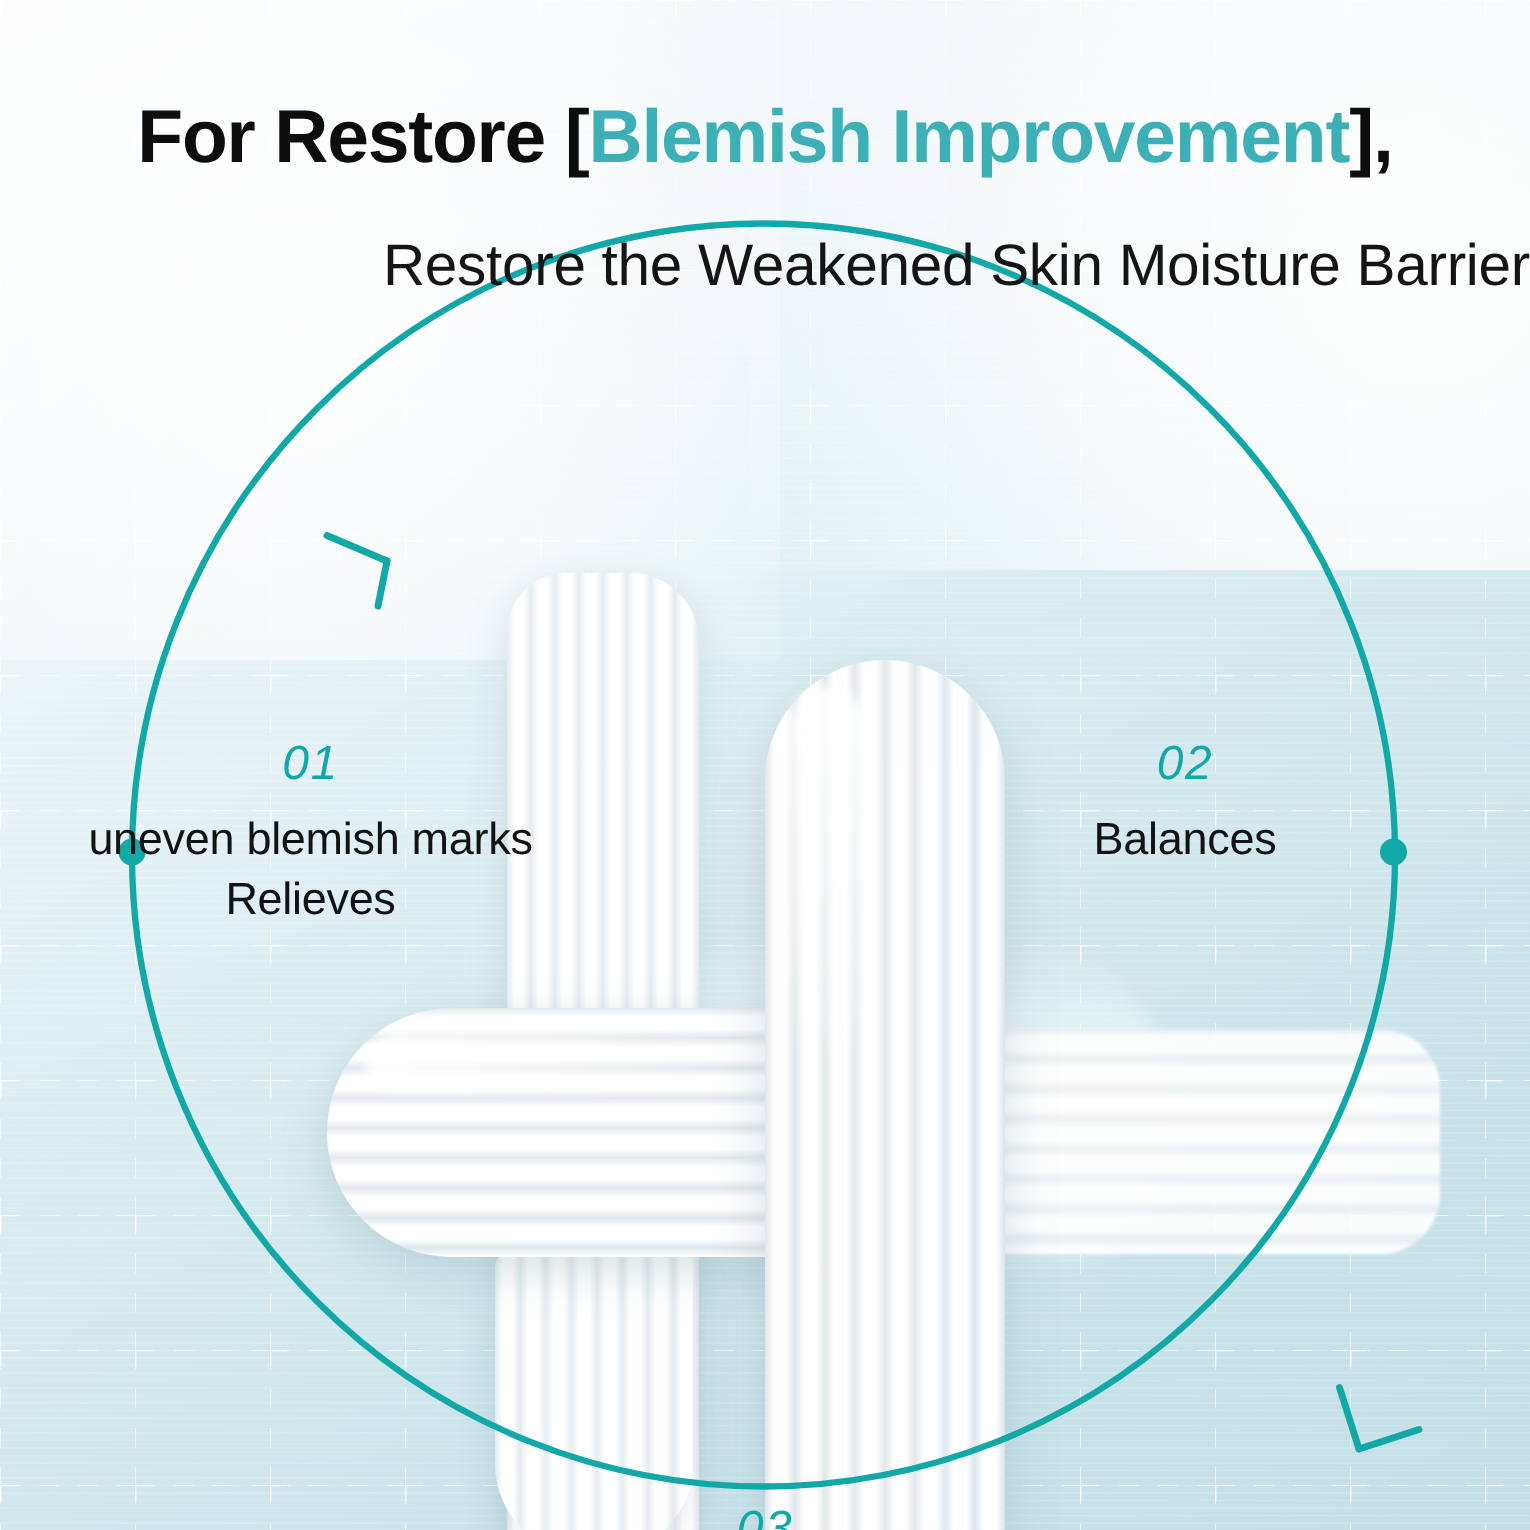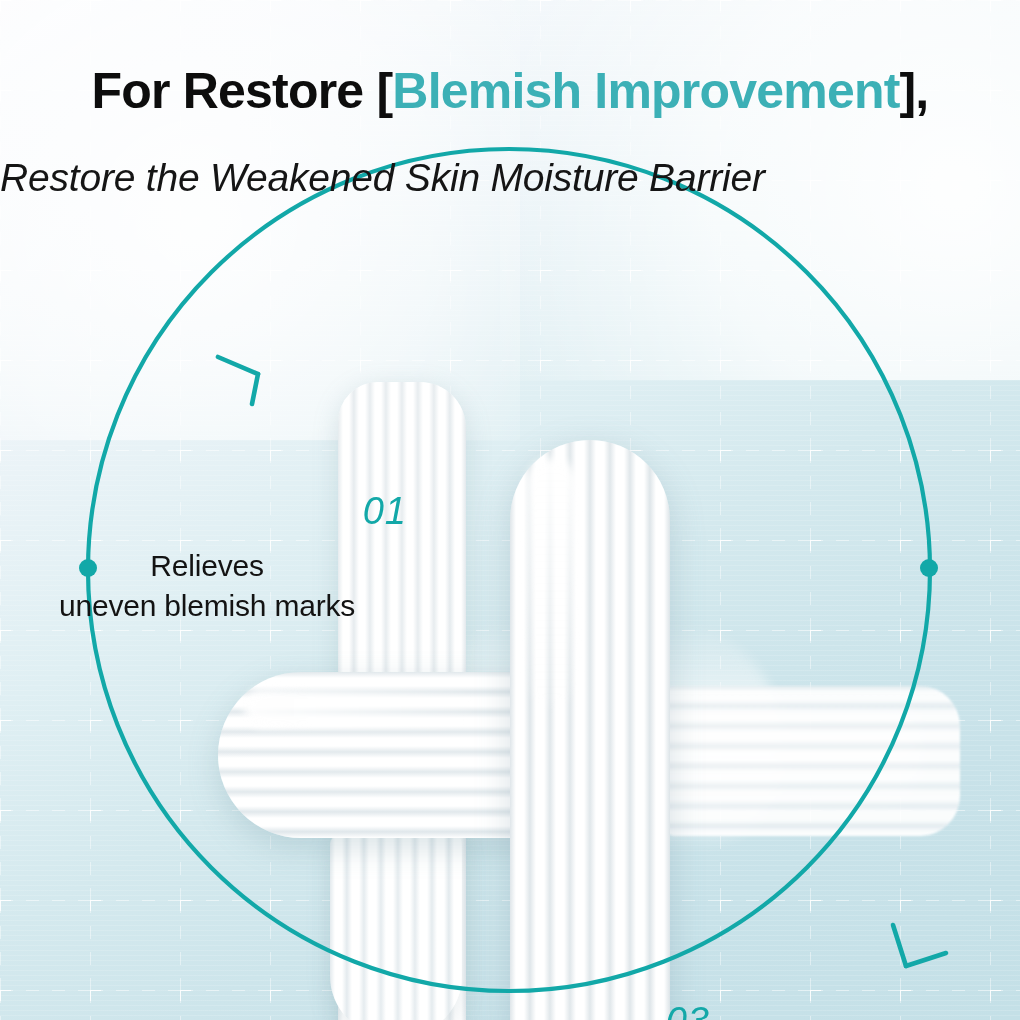--- a/index.html
+++ b/index.html
@@ -85,27 +85,26 @@
     white-space: nowrap;
   }
   .headline .accent { color: #3cb0b6; }
   .headline .bracket { color: #0d0d0d; }
 
   .subheadline {
     position: absolute;
     top: 156px;
     left: 0;
     width: 1020px;
-    text-align: left;
+    text-align: right;
     font-size: 39px;
     font-weight: 400;
     letter-spacing: -0.2px;
     color: #151515;
     white-space: nowrap;
-    font-style: italic;
   }
 
   
   .cream-layer {
     position: absolute;
     inset: 0;
     pointer-events: none;
   }
   .cream {
     position: absolute;
@@ -266,27 +265,26 @@
     pointer-events: none;
   }
 
   
   .step {
     position: absolute;
     text-align: center;
     white-space: nowrap;
   }
   .step-num {
-    font-size: 38px;
+    font-size: 32px;
     font-style: italic;
     font-weight: 500;
     color: #13a8a8;
     letter-spacing: 1px;
     line-height: 1;
-    text-align: right;
   }
   .step-text {
     margin-top: 16px;
     font-size: 30px;
     font-weight: 400;
     color: #131313;
     line-height: 1.32;
     letter-spacing: -0.2px;
   }
   #step-1 { left: 7px; top: 492px; width: 400px; }
@@ -344,27 +342,29 @@
 
   <div class="headline">
     <span>For Restore </span><span class="bracket">[</span><span class="accent">Blemish Improvement</span><span class="bracket">],</span>
   </div>
 
   <div class="subheadline">Restore the Weakened Skin Moisture Barrier</div>
 
   <div class="step" id="step-1">
     <div class="step-num">01</div>
     <div class="step-text">
+      <div>uneven blemish marks</div>
       <div>Relieves</div>
-      <div>uneven blemish marks</div>
     </div>
   </div>
 
   <div class="step" id="step-2">
+    <div class="step-num">02</div>
     <div class="step-text">
+      <div>Balances</div>
     </div>
   </div>
 
   <div class="step" id="step-3">
     <div class="step-num">03</div>
   </div>
 
 </div>
 
 </body></html>

